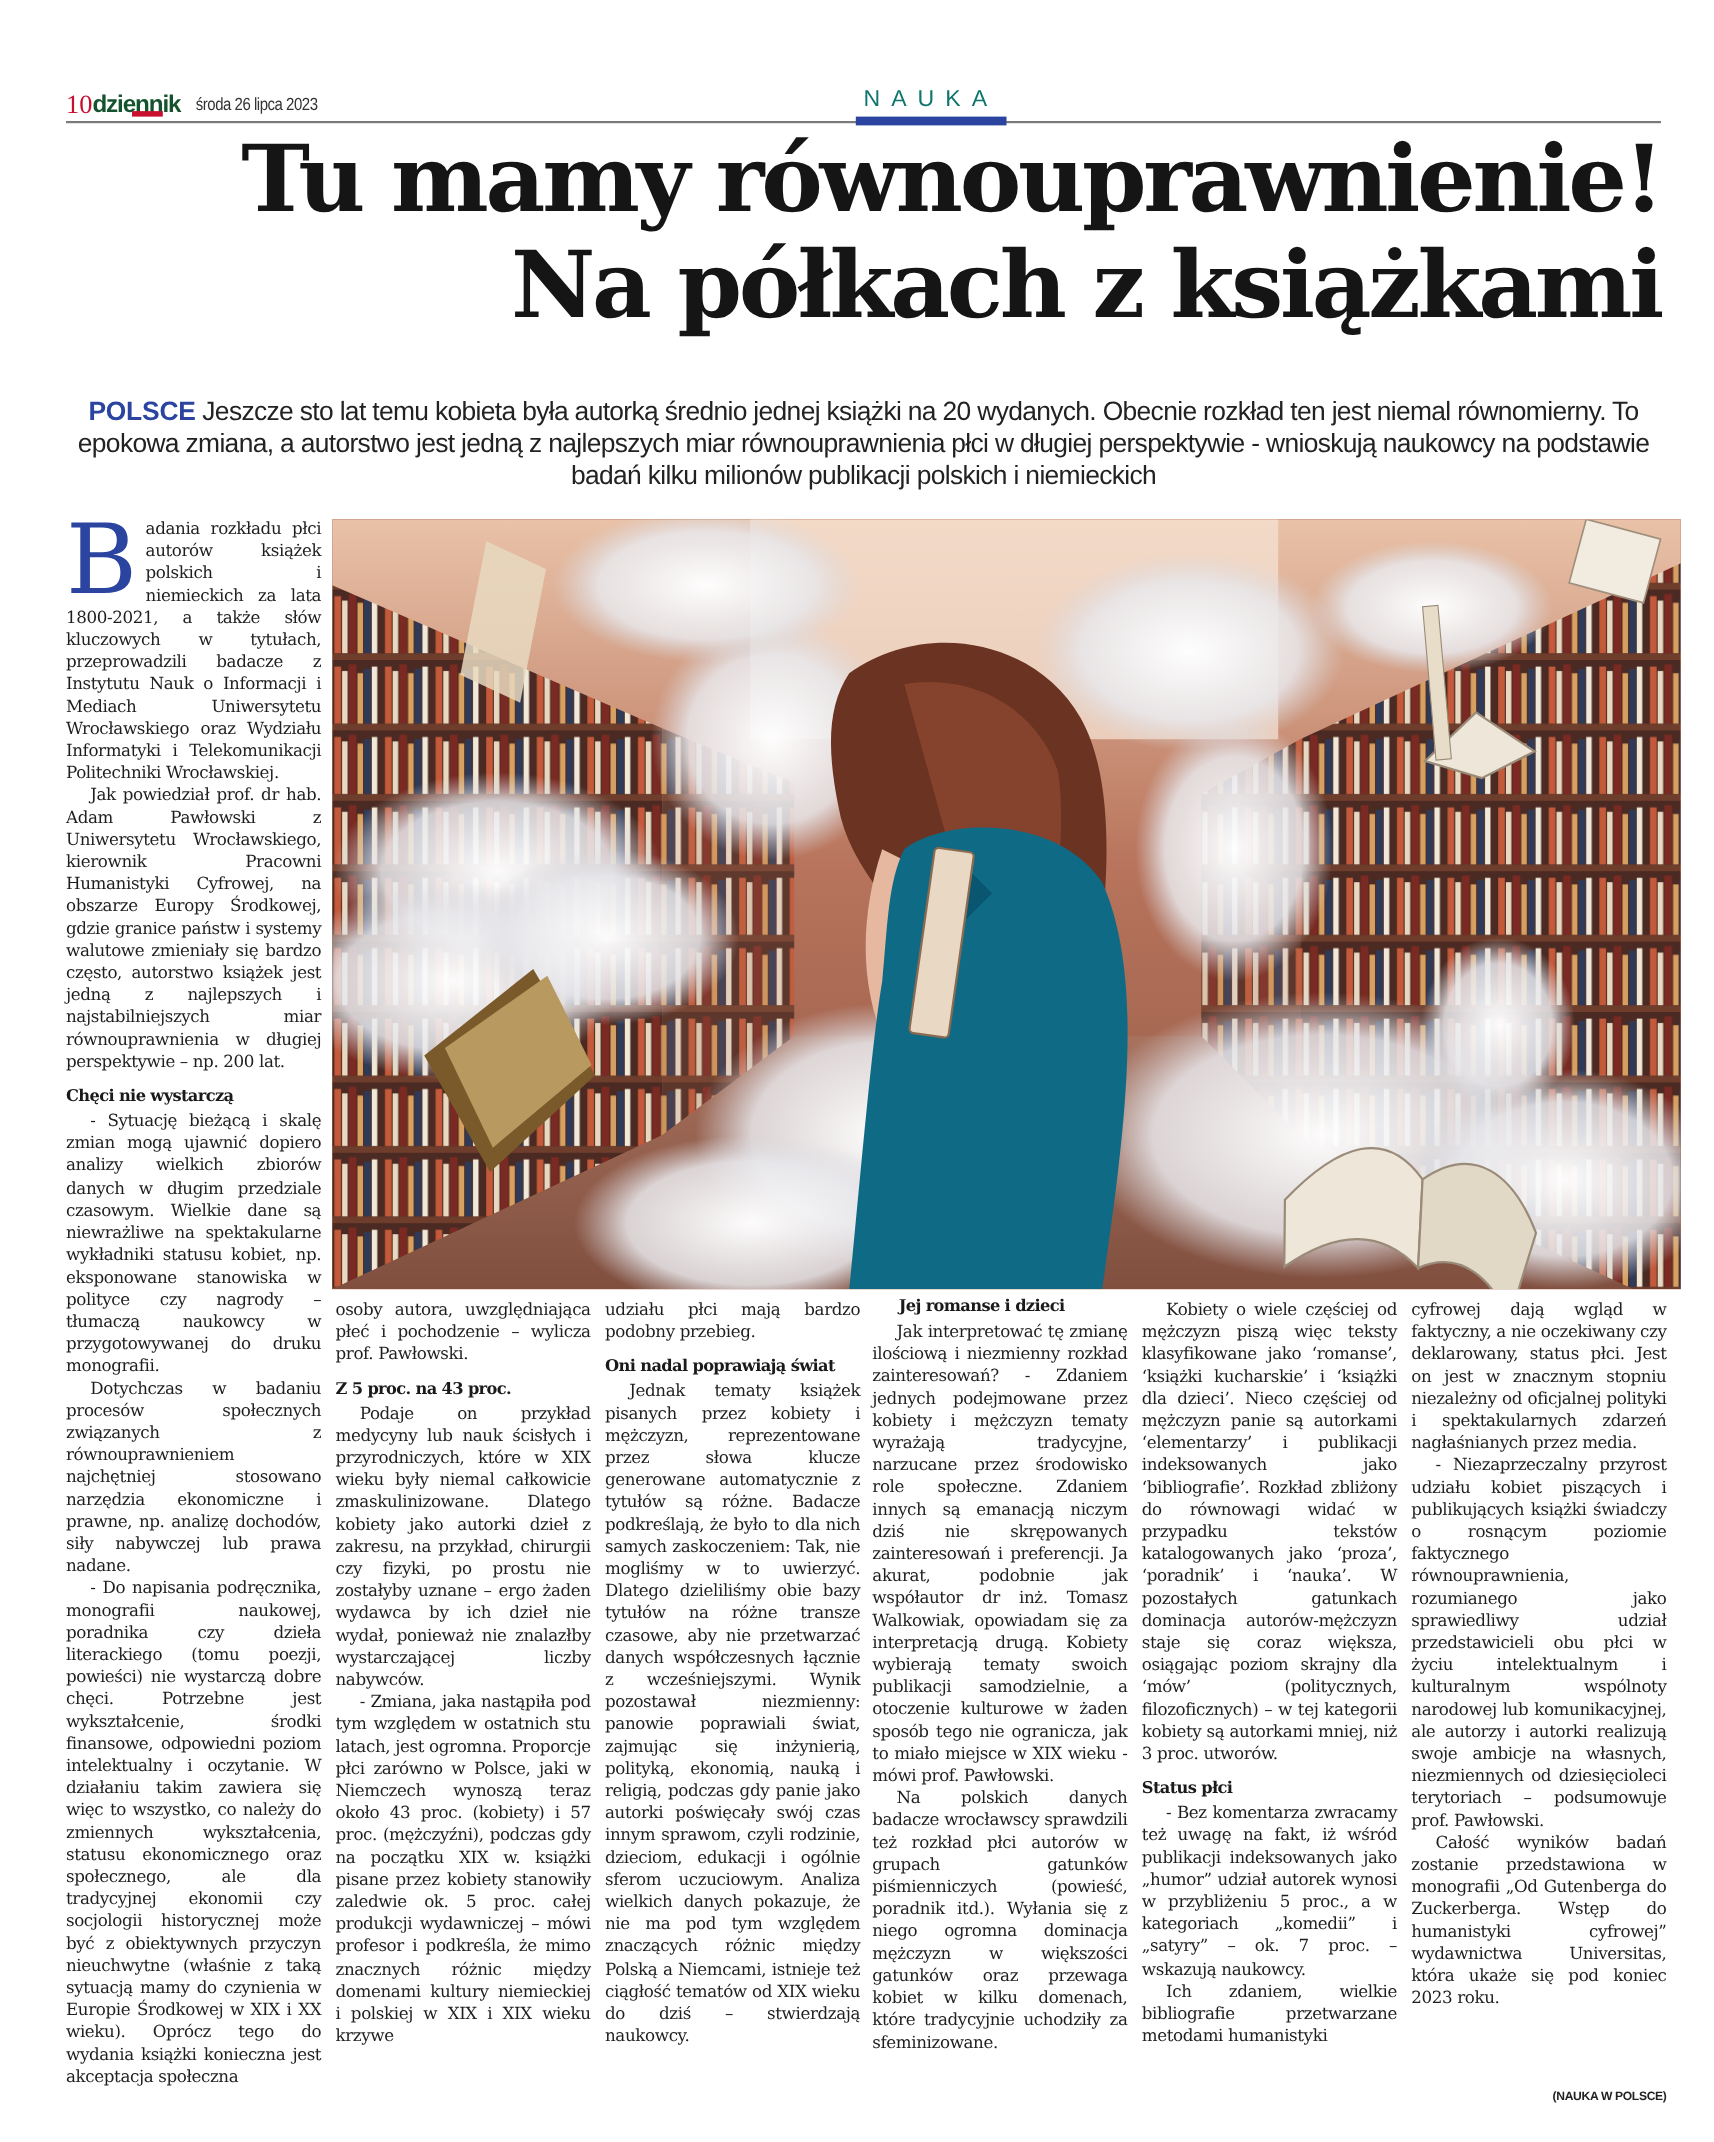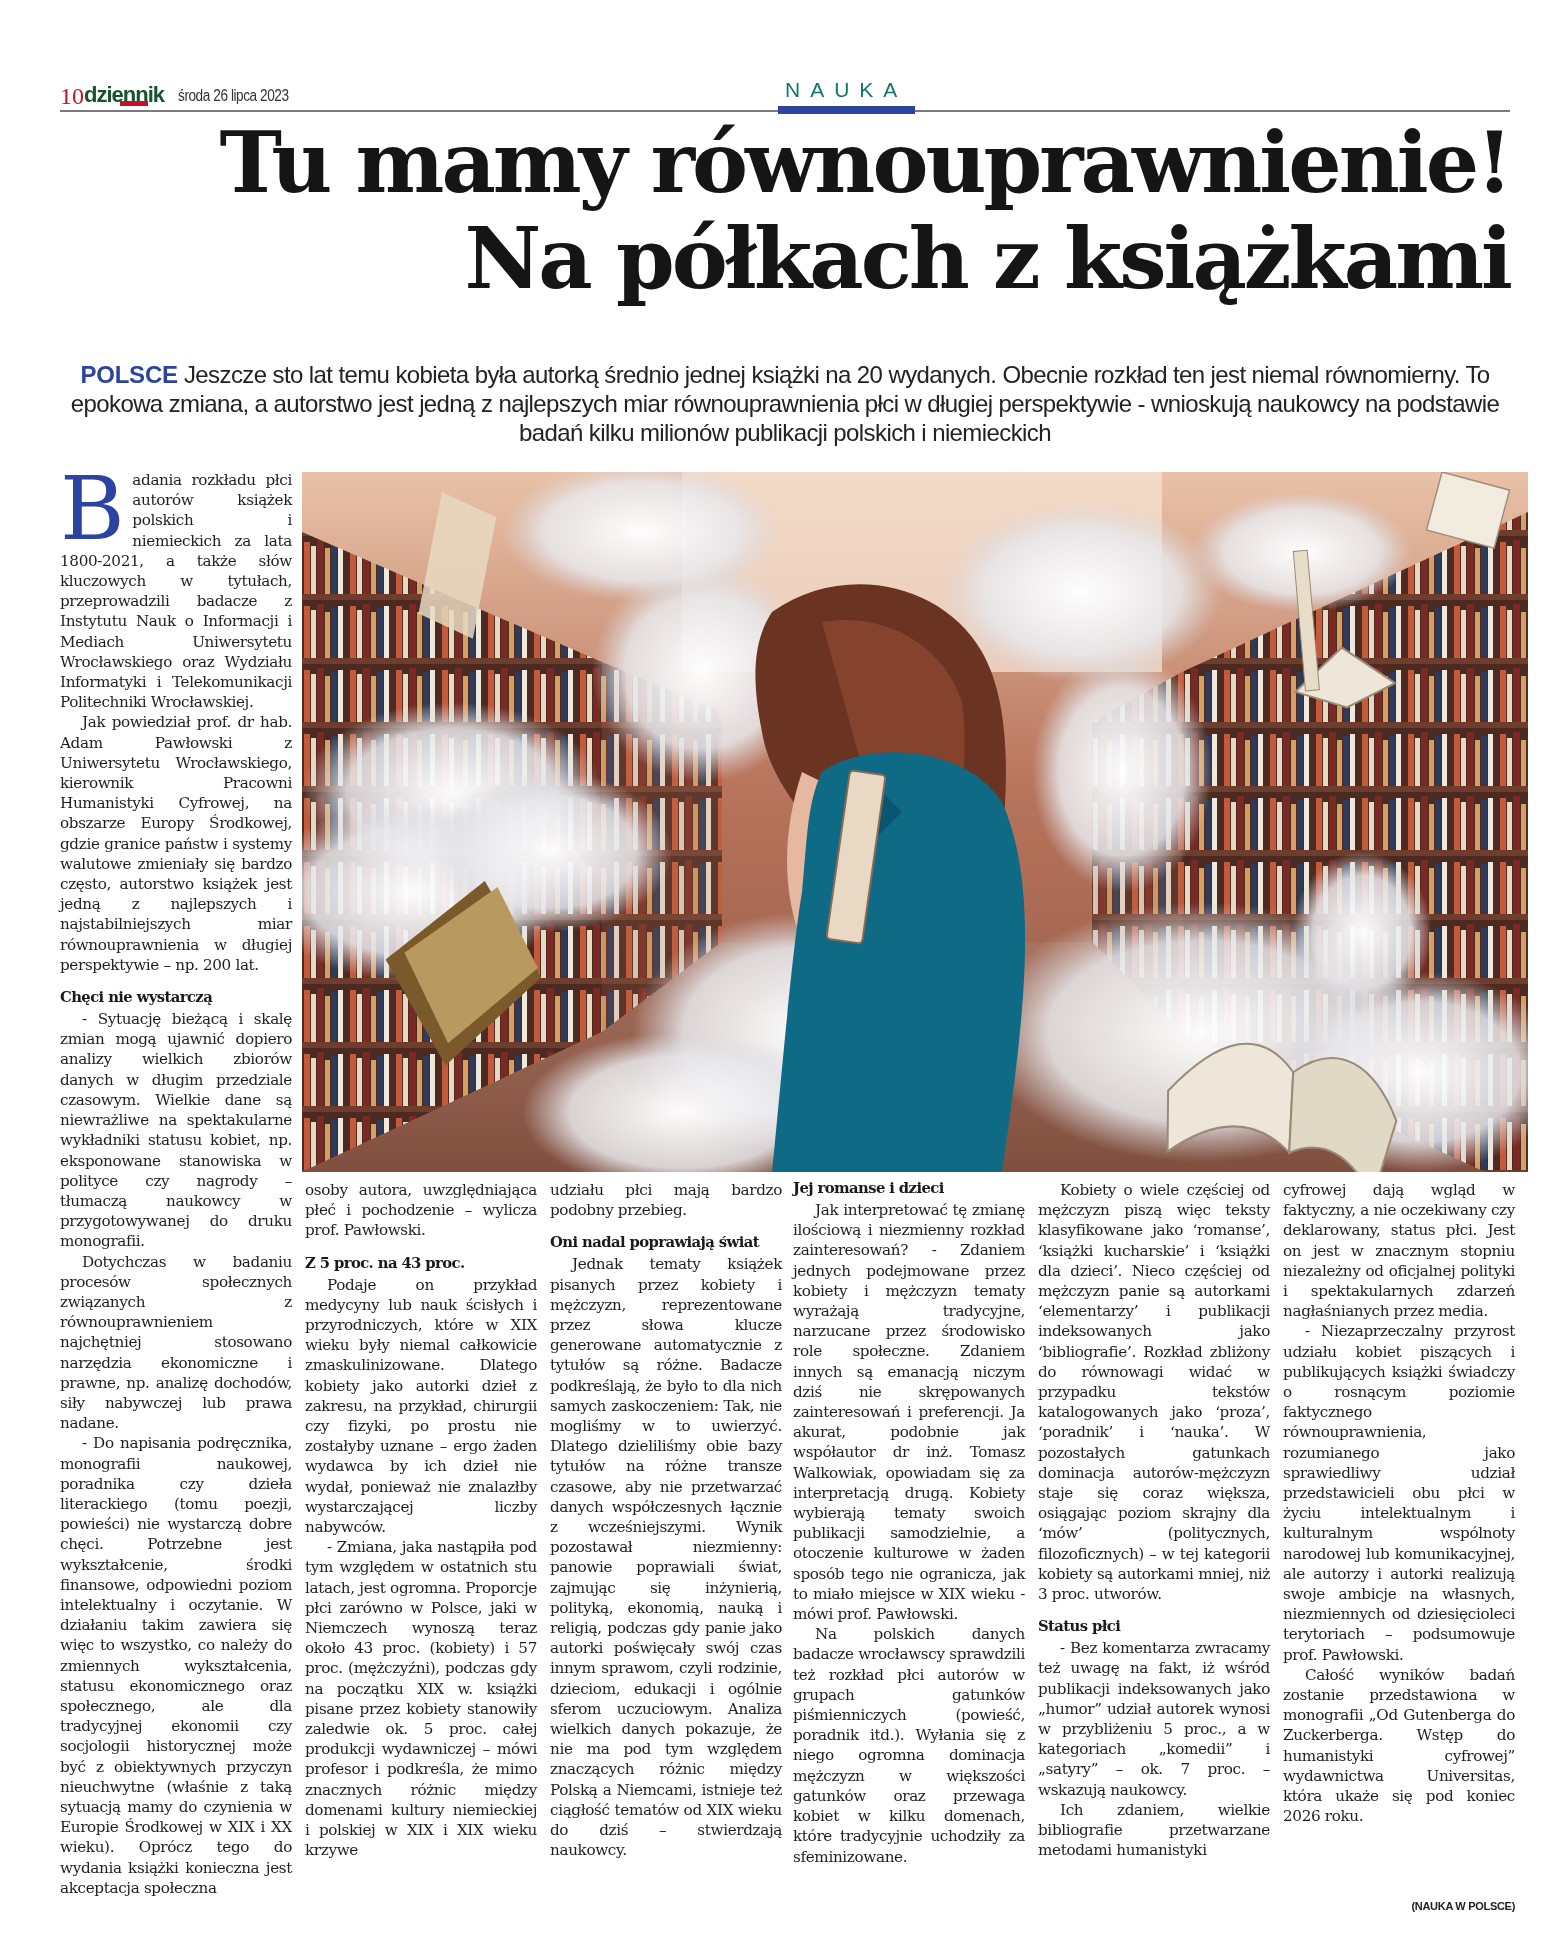--- a/index.html
+++ b/index.html
@@ -160,32 +160,32 @@
     <p>- Zmiana, jaka nastąpiła pod tym względem w ostatnich stu latach, jest ogromna. Proporcje płci zarówno w Polsce, jaki w Niemczech wynoszą teraz około 43 proc. (kobiety) i 57 proc. (mężczyźni), podczas gdy na początku XIX w. książki pisane przez kobiety stanowiły zaledwie ok. 5 proc. całej produkcji wydawniczej – mówi profesor i podkreśla, że mimo znacznych różnic między domenami kultury niemieckiej i polskiej w XIX i XIX wieku krzywe</p>
   </div>
 
   <div class="col" style="left:550px; top:1180px; width:232px;">
     <p class="noindent">udziału płci mają bardzo podobny przebieg.</p>
     <h3>Oni nadal poprawiają świat</h3>
     <p>Jednak tematy książek pisanych przez kobiety i mężczyzn, reprezentowane przez słowa klucze generowane automatycznie z tytułów są różne. Badacze podkreślają, że było to dla nich samych zaskoczeniem: Tak, nie mogliśmy w to uwierzyć. Dlatego dzieliliśmy obie bazy tytułów na różne transze czasowe, aby nie przetwarzać danych współczesnych łącznie z wcześniejszymi. Wynik pozostawał niezmienny: panowie poprawiali świat, zajmując się inżynierią, polityką, ekonomią, nauką i religią, podczas gdy panie jako autorki poświęcały swój czas innym sprawom, czyli rodzinie, dzieciom, edukacji i ogólnie sferom uczuciowym. Analiza wielkich danych pokazuje, że nie ma pod tym względem znaczących różnic między Polską a Niemcami, istnieje też ciągłość tematów od XIX wieku do dziś – stwierdzają naukowcy.</p>
   </div>
 
   <div class="col" style="left:793px; top:1178px; width:232px;">
-    <h3 style="margin-top:0;">Jej romanse i dzieci</h3>
+    <h3 style="margin-top:0;margin-left:24px;">Jej romanse i dzieci</h3>
     <p>Jak interpretować tę zmianę ilościową i niezmienny rozkład zainteresowań? - Zdaniem jednych podejmowane przez kobiety i mężczyzn tematy wyrażają tradycyjne, narzucane przez środowisko role społeczne. Zdaniem innych są emanacją niczym dziś nie skrępowanych zainteresowań i preferencji. Ja akurat, podobnie jak współautor dr inż. Tomasz Walkowiak, opowiadam się za interpretacją drugą. Kobiety wybierają tematy swoich publikacji samodzielnie, a otoczenie kulturowe w żaden sposób tego nie ogranicza, jak to miało miejsce w XIX wieku - mówi prof. Pawłowski.</p>
     <p>Na polskich danych badacze wrocławscy sprawdzili też rozkład płci autorów w grupach gatunków piśmienniczych (powieść, poradnik itd.). Wyłania się z niego ogromna dominacja mężczyzn w większości gatunków oraz przewaga kobiet w kilku domenach, które tradycyjnie uchodziły za sfeminizowane.</p>
   </div>
 
   <div class="col" style="left:1038px; top:1180px; width:232px;">
     <p>Kobiety o wiele częściej od mężczyzn piszą więc teksty klasyfikowane jako ‘romanse’, ‘książki kucharskie’ i ‘książki dla dzieci’. Nieco częściej od mężczyzn panie są autorkami ‘elementarzy’ i publikacji indeksowanych jako ‘bibliografie’. Rozkład zbliżony do równowagi widać w przypadku tekstów katalogowanych jako ‘proza’, ‘poradnik’ i ‘nauka’. W pozostałych gatunkach dominacja autorów-mężczyzn staje się coraz większa, osiągając poziom skrajny dla ‘mów’ (politycznych, filozoficznych) – w tej kategorii kobiety są autorkami mniej, niż 3 proc. utworów.</p>
     <h3>Status płci</h3>
     <p>- Bez komentarza zwracamy też uwagę na fakt, iż wśród publikacji indeksowanych jako „humor” udział autorek wynosi w przybliżeniu 5 proc., a w kategoriach „komedii” i „satyry” – ok. 7 proc. – wskazują naukowcy.</p>
     <p>Ich zdaniem, wielkie bibliografie przetwarzane metodami humanistyki</p>
   </div>
 
   <div class="col" style="left:1283px; top:1180px; width:232px;">
     <p class="noindent">cyfrowej dają wgląd w faktyczny, a nie oczekiwany czy deklarowany, status płci. Jest on jest w znacznym stopniu niezależny od oficjalnej polityki i spektakularnych zdarzeń nagłaśnianych przez media.</p>
     <p>- Niezaprzeczalny przyrost udziału kobiet piszących i publikujących książki świadczy o rosnącym poziomie faktycznego równouprawnienia, rozumianego jako sprawiedliwy udział przedstawicieli obu płci w życiu intelektualnym i kulturalnym wspólnoty narodowej lub komunikacyjnej, ale autorzy i autorki realizują swoje ambicje na własnych, niezmiennych od dziesięcioleci terytoriach – podsumowuje prof. Pawłowski.</p>
-    <p>Całość wyników badań zostanie przedstawiona w monografii „Od Gutenberga do Zuckerberga. Wstęp do humanistyki cyfrowej” wydawnictwa Universitas, która ukaże się pod koniec 2026 roku.</p>
+    <p>Całość wyników badań zostanie przedstawiona w monografii „Od Gutenberga do Zuckerberga. Wstęp do humanistyki cyfrowej” wydawnictwa Universitas, która ukaże się pod koniec 2023 roku.</p>
   </div>
 
   <div class="credit">(NAUKA W POLSCE)</div>
 </div>
 
 </body></html>

